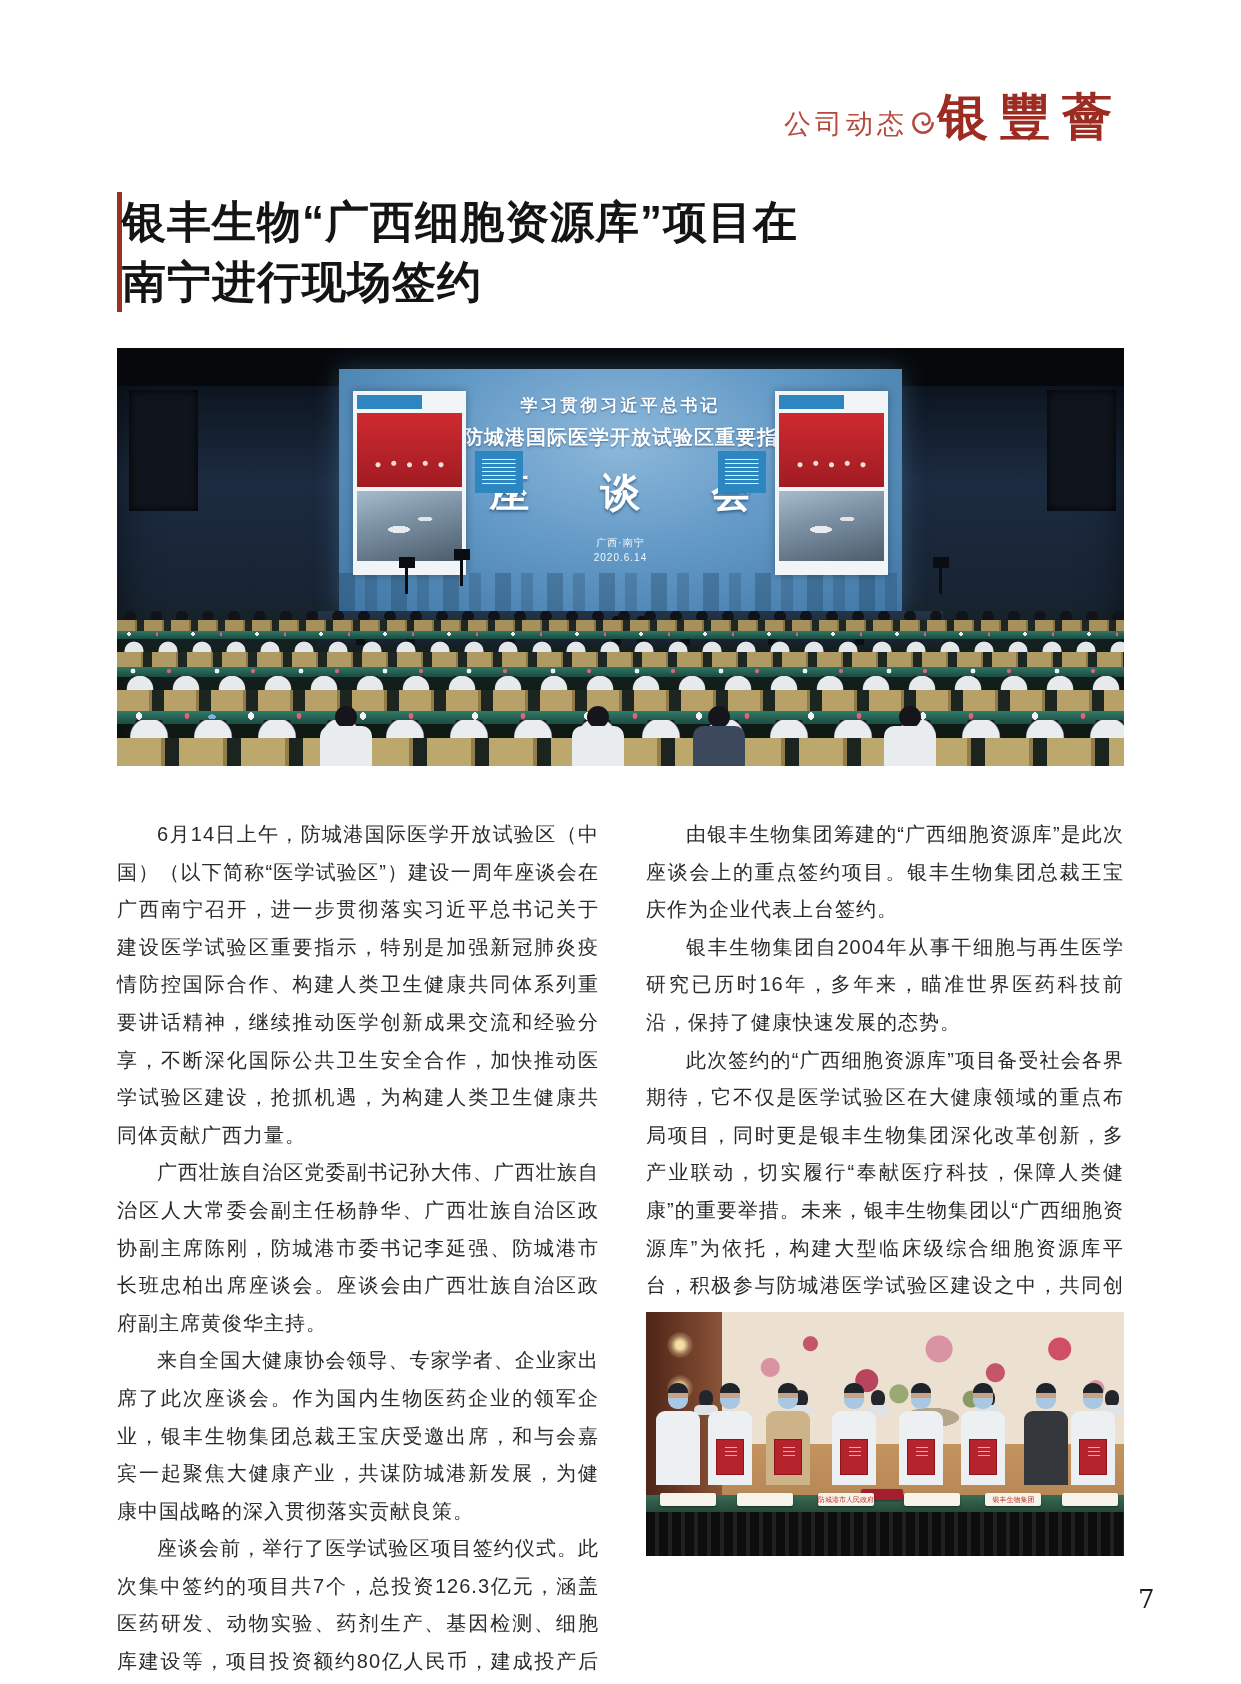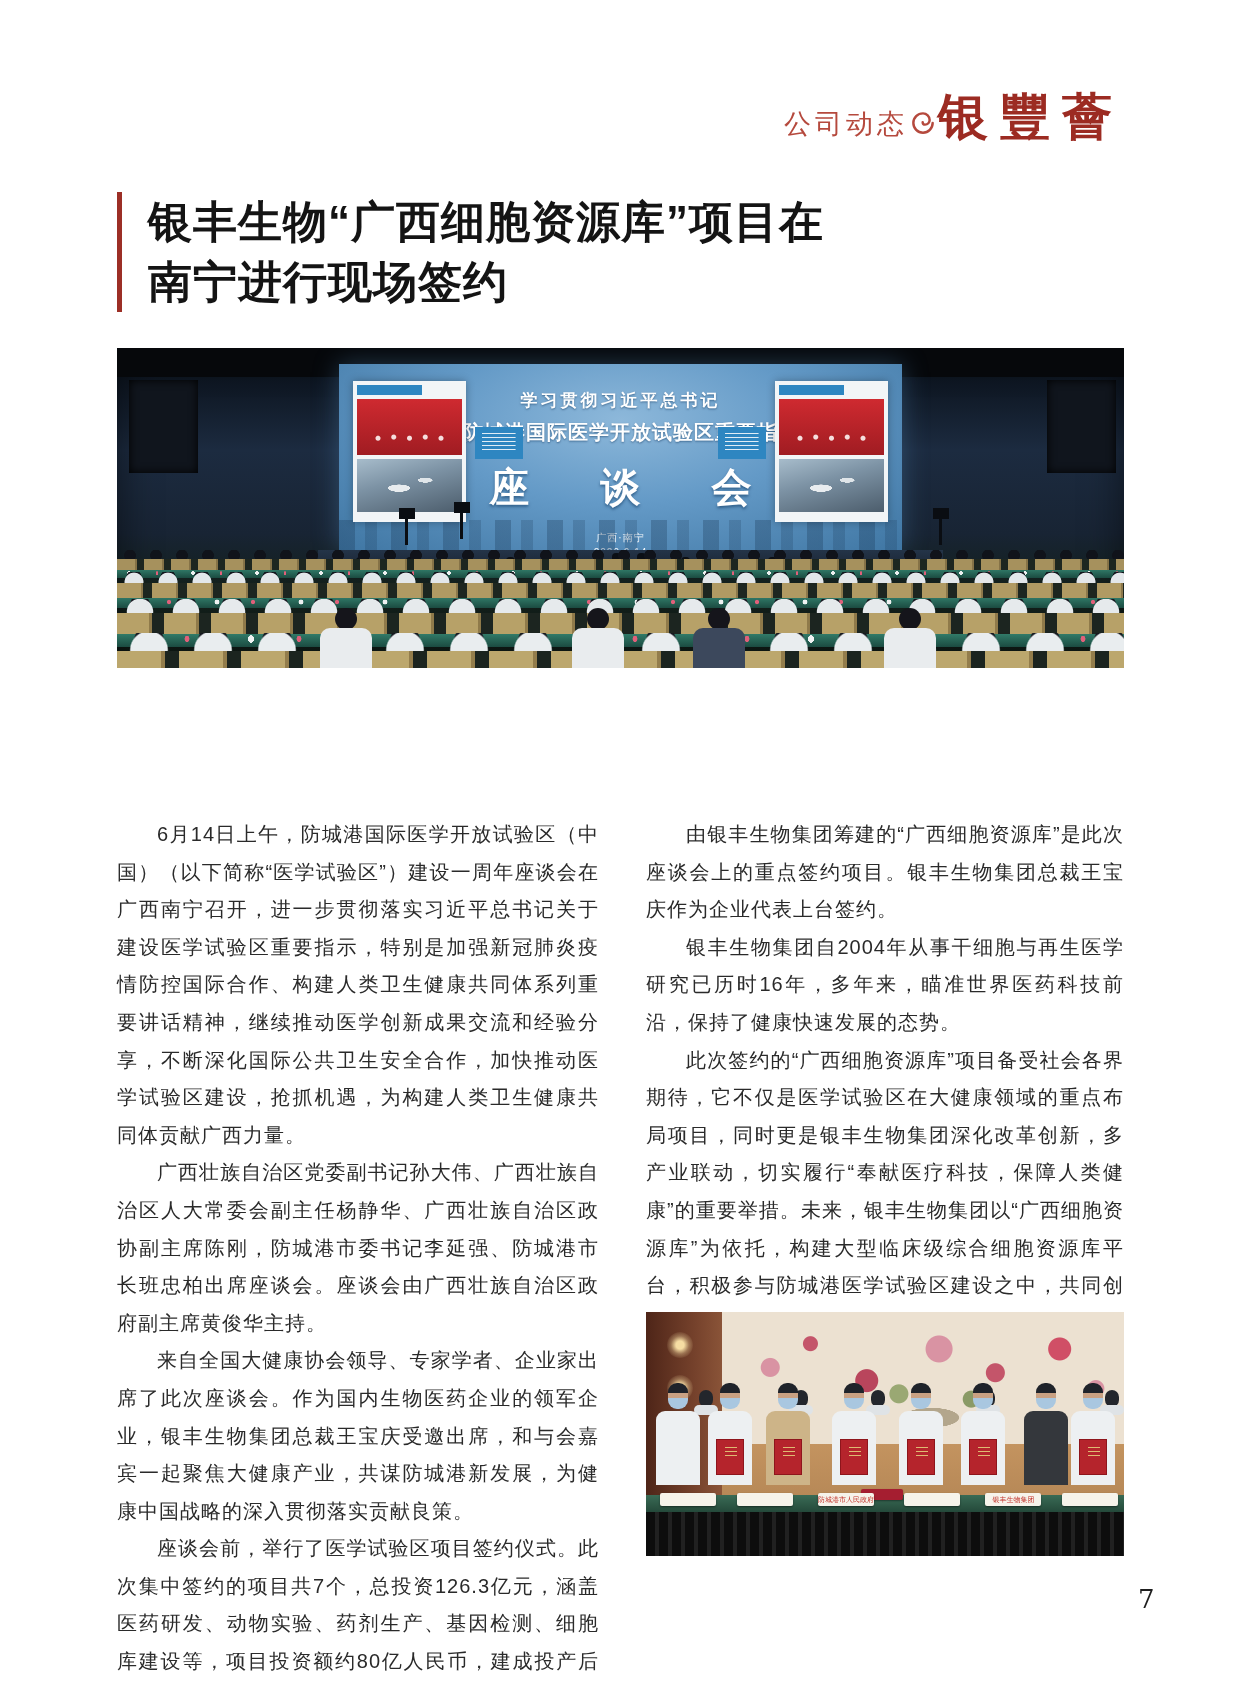--- a/index.html
+++ b/index.html
@@ -7,25 +7,25 @@
         font-family:"Liberation Sans","DejaVu Sans",sans-serif;}
 
   
   .header{position:absolute;top:92px;right:117px;display:flex;align-items:center;}
   .section-label{font-size:27px;color:#b5493d;letter-spacing:4px;line-height:1;padding-top:14px;}
   .swirl{width:30px;height:30px;margin-top:12px;}
   .brand{font-family:"DejaVu Serif","Liberation Serif",serif;font-weight:bold;
          font-size:50px;color:#9c2b22;letter-spacing:12px;line-height:1;}
 
   
-  .title-block{position:absolute;left:117px;top:192px;border-left:5px solid #9c2f26;padding-left:26px;}
+  .title-block{position:absolute;left:117px;top:192px;border-left:5px solid #9c2f26;}
   .title-line{font-size:44px;font-weight:bold;color:#141414;line-height:60px;letter-spacing:1px;white-space:nowrap;}
 
   
-  .photo-main{position:absolute;left:117px;top:348px;width:1007px;height:320px;overflow:hidden;
+  .photo-main{position:absolute;left:117px;top:348px;width:1007px;height:418px;overflow:hidden;
     background:linear-gradient(180deg,#05070a 0%,#0d1520 9%,#1c2b40 32%,#182434 58%,#13201c 74%,#0d1712 100%);
     box-shadow:inset 0 0 40px rgba(0,0,0,.55);}
   .pm-ceiling{position:absolute;top:0;left:0;right:0;height:9%;background:#06080b;}
   .pm-side-screen{position:absolute;top:10%;width:6.8%;height:29%;background:#10151d;box-shadow:inset 0 0 10px #000;}
   .pm-side-screen.l{left:1.2%;} .pm-side-screen.r{right:0.8%;}
 
   .pm-screen{position:absolute;left:22%;top:5%;width:56%;height:58%;color:#fff;text-align:center;
     background:radial-gradient(ellipse at 50% 30%,#8db8da 0%,#649ac7 45%,#3f76a3 100%);
     box-shadow:0 0 24px rgba(90,150,200,.35);}
   .scr-l1{margin-top:4.5%;font-size:17px;font-weight:bold;letter-spacing:3px;text-shadow:0 1px 2px rgba(0,40,80,.5);}

